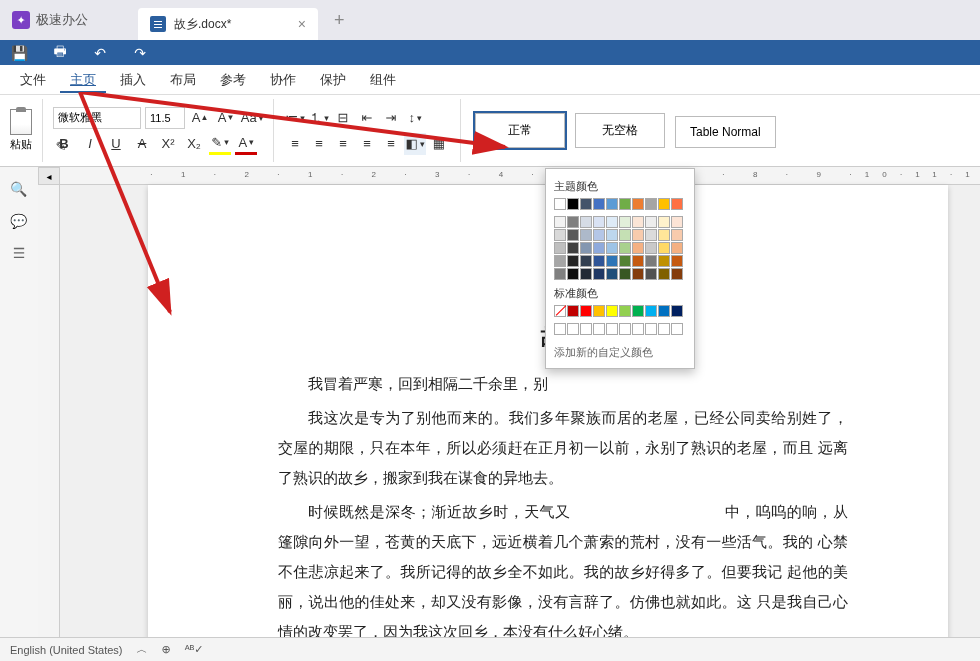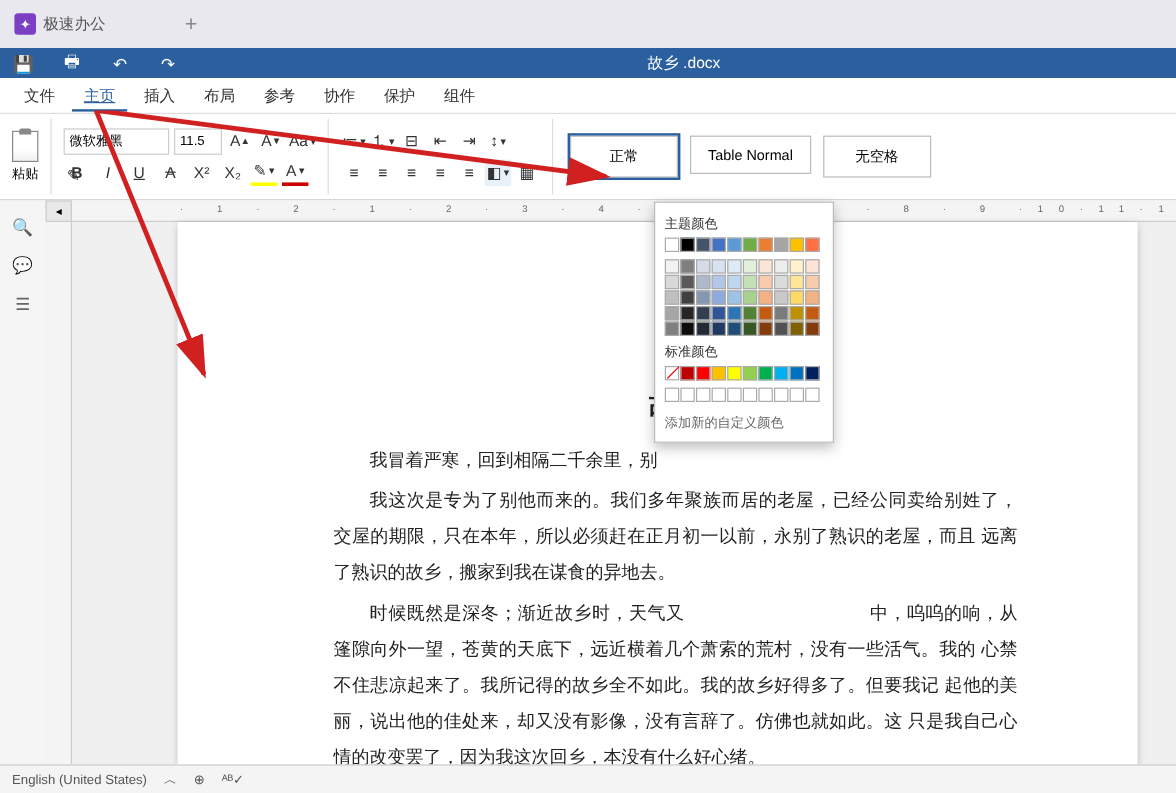--- a/index.html
+++ b/index.html
@@ -35,21 +35,21 @@
 .font-row { display: flex; gap: 4px; align-items: center; }
 .font-select { border: 1px solid #ccc; height: 22px; font-size: 11px; padding: 0 4px; }
 .font-name { width: 88px; }
 .font-size { width: 40px; }
 .btn-icon { width: 22px; height: 22px; display: inline-flex; align-items: center; justify-content: center; cursor: pointer; font-size: 13px; color: #333; }
 .color-bar { border-bottom: 3px solid; }
 .fontcol { border-bottom-color: #c00; }
 .hilite { border-bottom-color: #ff0; }
 .para-sec .font-row { gap: 2px; }
 
-.styles-sec { display: flex; gap: 10px; align-items: flex-start; padding: 0 4px 0 4px; border-right: none; }
+.styles-sec { display: flex; gap: 10px; align-items: flex-end; padding: 0 4px 0 4px; border-right: none; }
 .style-box { border: 1px solid #bbb; padding: 8px 14px; font-size: 12px; min-width: 90px; text-align: center; cursor: pointer; }
 .style-box.selected { outline: 2px solid #2b5f9e; }
 
 .workspace { position: relative; height: 470px; display: flex; }
 .left-tools { width: 38px; background: #f5f5f5; display: flex; flex-direction: column; gap: 12px; padding-top: 12px; align-items: center; }
 .left-icon { width: 20px; height: 20px; display: flex; align-items: center; justify-content: center; color: #666; font-size: 14px; }
 
 .doc-area { flex: 1; position: relative; background: #f0f0f0; }
 .ruler-corner { position: absolute; left: 0; top: 0; width: 22px; height: 18px; background: #e8e8e8; border: 1px solid #ccc; display: flex; align-items: center; justify-content: center; font-size: 10px; }
 .ruler-h { position: absolute; left: 22px; right: 0; top: 0; height: 18px; background: #f4f4f4; border-bottom: 1px solid #ccc; font-size: 8px; color: #666; overflow: hidden; }
@@ -76,31 +76,35 @@
 .chev { font-size: 9px; margin-left: 2px; }
 </style>
 </head>
 <body>
 
 <div class="titlebar">
   <div class="app-brand">
     <div class="app-brand-icon">✦</div>
     <span class="app-brand-text">极速办公</span>
   </div>
+  <div class="tab-active">
+    <div class="tab-icon"></div>
+    <span class="tab-text">故乡.docx*</span>
+    <span class="tab-close">×</span>
+  </div>
   <span class="tab-add">+</span>
 </div>
 
 <div class="docbar">
   <div class="docbar-actions">
     <span class="docbar-icon">💾</span>
     <span class="docbar-icon">🖶</span>
     <span class="docbar-icon">↶</span>
     <span class="docbar-icon">↷</span>
   </div>
-  <div class="docbar-title">故乡 .docx</div>
 </div>
 
 <div class="menubar">
   <span class="menu-item">文件</span>
   <span class="menu-item active">主页</span>
   <span class="menu-item">插入</span>
   <span class="menu-item">布局</span>
   <span class="menu-item">参考</span>
   <span class="menu-item">协作</span>
   <span class="menu-item">保护</span>
@@ -159,22 +163,22 @@
       <span class="btn-icon">≡</span>
       <span class="btn-icon">≡</span>
       <span class="btn-icon">≡</span>
       <span class="btn-icon" style="background:#e8f0f8;">◧<span class="chev">▾</span></span>
       <span class="btn-icon">▦</span>
     </div>
   </div>
 
   <div class="styles-sec">
     <div class="style-box selected">正常</div>
+    <div class="style-box">无空格</div>
     <div class="style-box">Table Normal</div>
-    <div class="style-box">无空格</div>
   </div>
 </div>
 
 <div class="workspace">
   <div class="left-tools">
     <span class="left-icon">🔍</span>
     <span class="left-icon">💬</span>
     <span class="left-icon">☰</span>
   </div>
 

